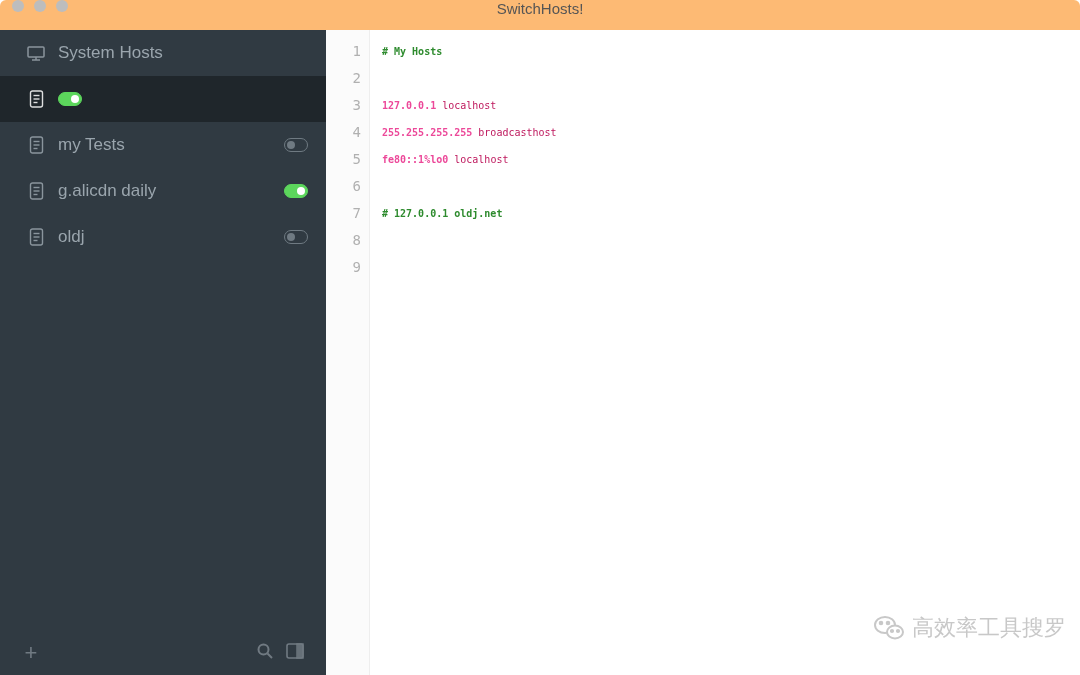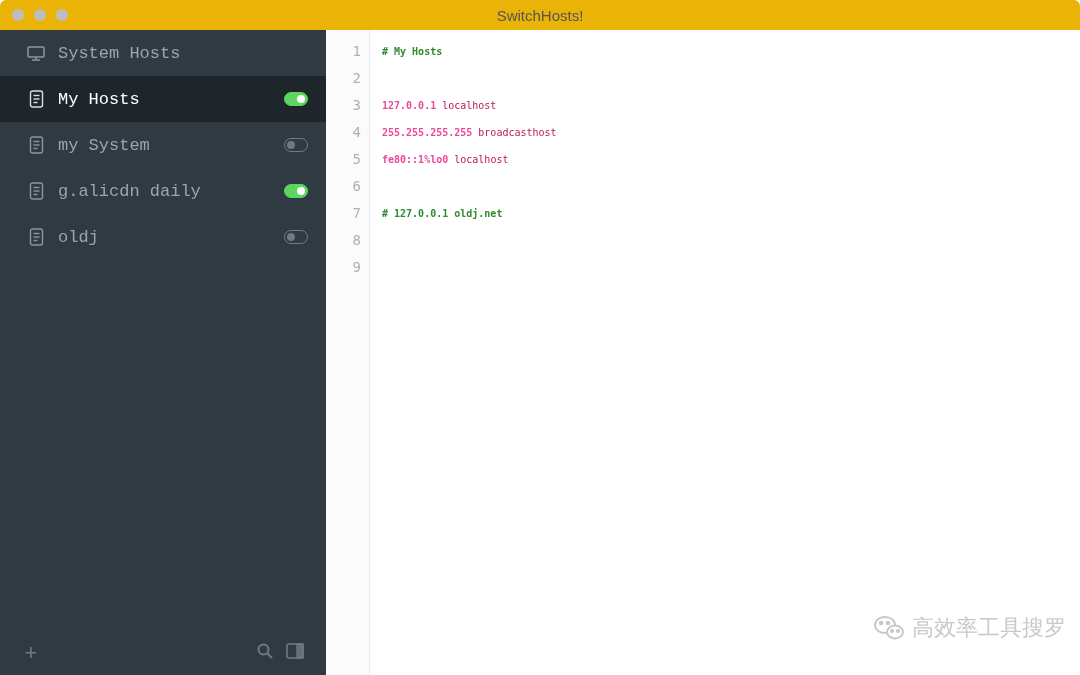--- a/index.html
+++ b/index.html
@@ -1,25 +1,25 @@
 <!DOCTYPE html>
 <html><head>
 <meta charset="utf-8">
 <style>
   * { box-sizing: border-box; margin: 0; padding: 0; }
   html, body { width: 1080px; height: 675px; overflow: hidden; font-family: -apple-system, "Helvetica Neue", Arial, sans-serif; }
   .window { width: 1080px; height: 675px; display: flex; flex-direction: column; background: #fff; }
-  .titlebar { height: 30px; background: #eab308; display: flex; align-items: center; position: relative; border-top-left-radius: 6px; border-top-right-radius: 6px; }
+  .titlebar { height: 30px; background: #fdba74; display: flex; align-items: flex-start; position: relative; border-top-left-radius: 6px; border-top-right-radius: 6px; }
   .traffic { display: flex; gap: 10px; padding-left: 12px; }
   .dot { width: 12px; height: 12px; border-radius: 50%; background: #bdbdbd; }
   .titlebar-title { position: absolute; left: 0; right: 0; text-align: center; font-size: 15px; color: #555; font-weight: 400; }
   .body { flex: 1; display: flex; min-height: 0; }
   .sidebar { width: 326px; background: #303a42; display: flex; flex-direction: column; color: #9aa5ad; }
   .side-list { flex: 1; overflow: auto; }
-  .side-item { height: 46px; display: flex; align-items: center; padding: 0 18px 0 26px; font-size: 17px; cursor: pointer; color: #9aa5ad; font-family: Liberation Mono, monospace; }
+  .side-item { height: 46px; display: flex; align-items: center; padding: 0 18px 0 26px; font-size: 17px; cursor: pointer; color: #9aa5ad; }
   .side-item.selected { background: #1f262b; color: #ffffff; }
   .side-item .icon { width: 20px; display: inline-flex; justify-content: center; margin-right: 12px; opacity: 0.85; }
   .side-item .label { flex: 1; white-space: nowrap; overflow: hidden; text-overflow: ellipsis; }
   .toggle { width: 24px; height: 14px; border-radius: 8px; border: 1.5px solid #6aa06a; position: relative; flex: 0 0 24px; }
   .toggle::after { content: ""; position: absolute; width: 8px; height: 8px; border-radius: 50%; top: 1.5px; }
   .toggle.on { background: #5cd65c; border-color: #5cd65c; }
   .toggle.on::after { right: 2px; background: #fff; }
   .toggle.off { border-color: #6f7a82; }
   .toggle.off::after { left: 2px; background: #6f7a82; }
   .side-footer { height: 44px; display: flex; align-items: center; padding: 0 16px; color: #808a92; }
@@ -70,33 +70,32 @@
         <div id="sidebar-items-anchor"></div>
       <div class="side-item selected">
               <span class="icon">
                 <svg width="15" height="18" viewBox="0 0 15 18" fill="none" stroke="currentColor" stroke-width="1.4">
                   <rect x="1.5" y="1" width="12" height="16" rx="2"></rect>
                   <line x1="4.5" y1="5.5" x2="10.5" y2="5.5"></line>
                   <line x1="4.5" y1="9" x2="10.5" y2="9"></line>
                   <line x1="4.5" y1="12.5" x2="8.5" y2="12.5"></line>
                 </svg>
               </span>
-              <span class="label">My Hosts</span>
               <span class="toggle on"></span>
             </div>
             <div class="side-item">
               <span class="icon">
                 <svg width="15" height="18" viewBox="0 0 15 18" fill="none" stroke="currentColor" stroke-width="1.4">
                   <rect x="1.5" y="1" width="12" height="16" rx="2"></rect>
                   <line x1="4.5" y1="5.5" x2="10.5" y2="5.5"></line>
                   <line x1="4.5" y1="9" x2="10.5" y2="9"></line>
                   <line x1="4.5" y1="12.5" x2="8.5" y2="12.5"></line>
                 </svg>
               </span>
-              <span class="label">my System</span>
+              <span class="label">my Tests</span>
               <span class="toggle off"></span>
             </div>
             <div class="side-item">
               <span class="icon">
                 <svg width="15" height="18" viewBox="0 0 15 18" fill="none" stroke="currentColor" stroke-width="1.4">
                   <rect x="1.5" y="1" width="12" height="16" rx="2"></rect>
                   <line x1="4.5" y1="5.5" x2="10.5" y2="5.5"></line>
                   <line x1="4.5" y1="9" x2="10.5" y2="9"></line>
                   <line x1="4.5" y1="12.5" x2="8.5" y2="12.5"></line>
                 </svg>

